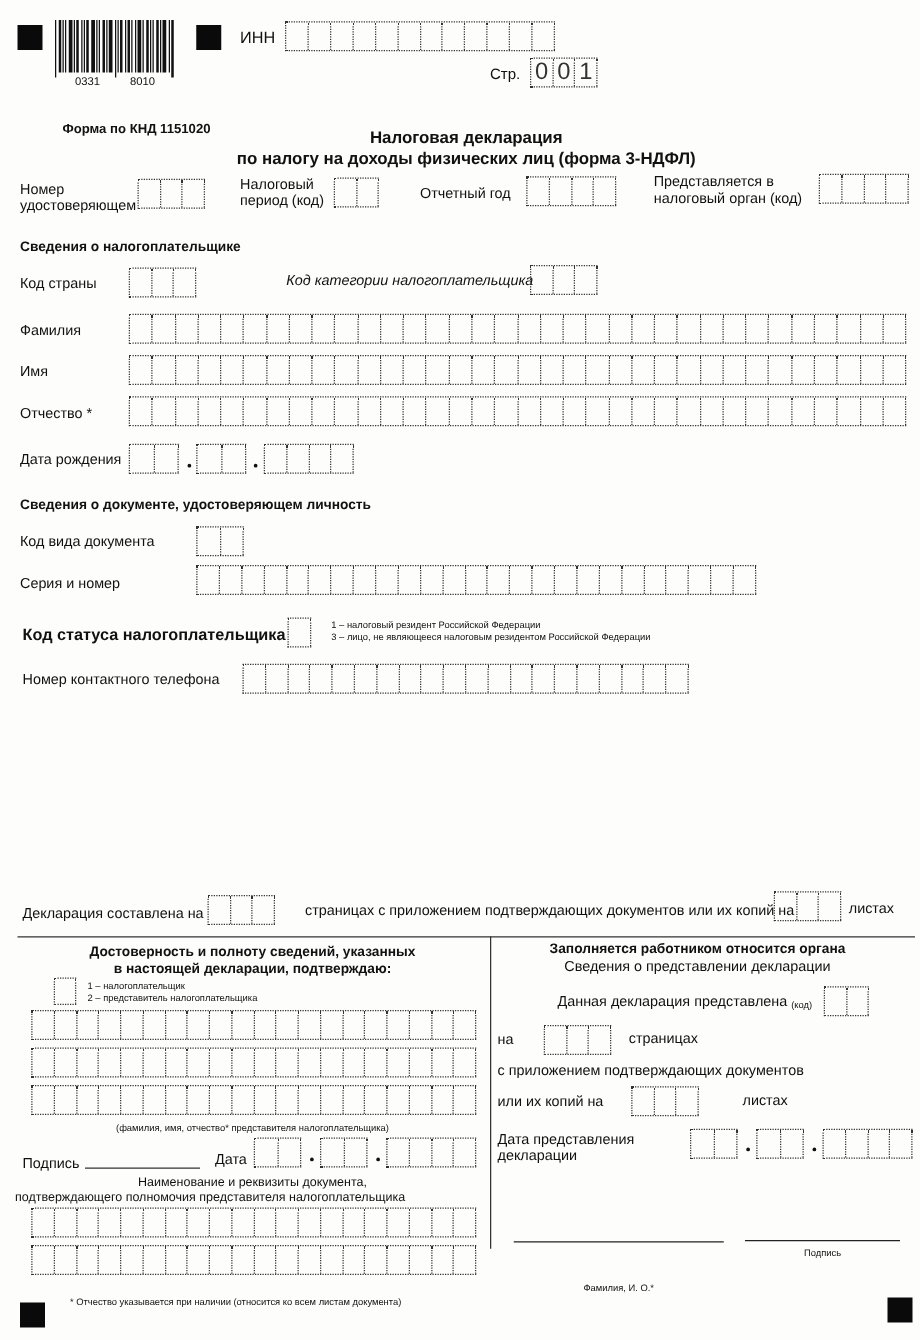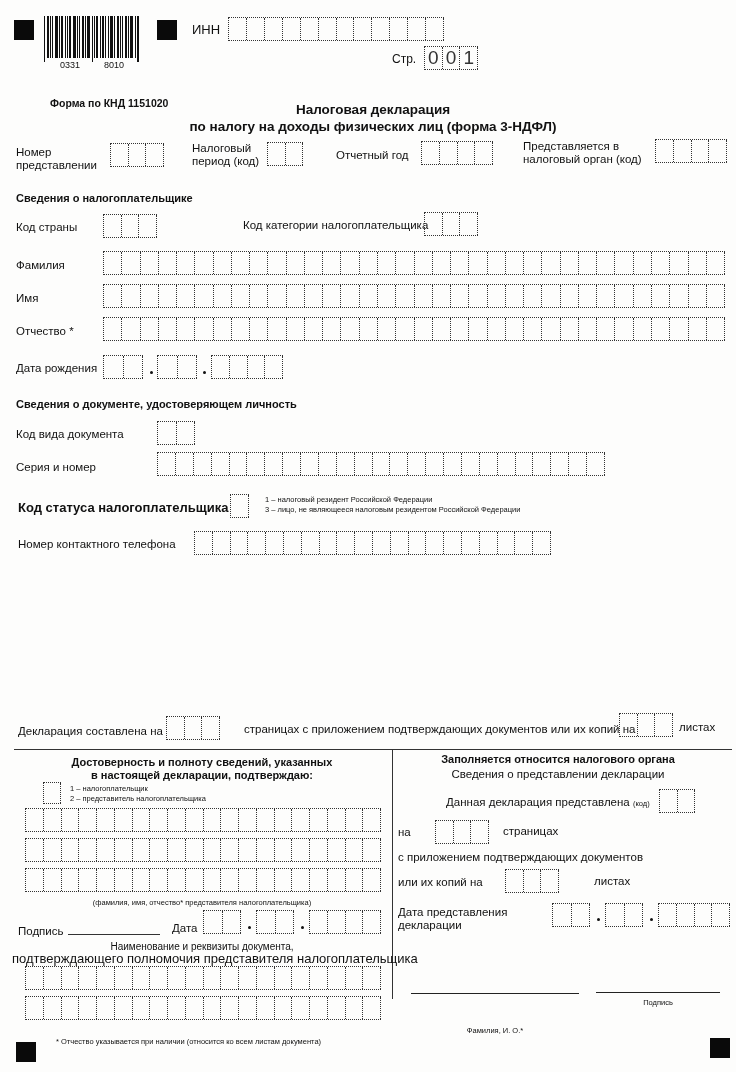--- a/index.html
+++ b/index.html
@@ -90,21 +90,21 @@
   <div class="cell" style="width:18px;">0</div>
   <div class="cell" style="width:18px;">1</div>
 </div>
 
 <div class="t tb" style="left:50px;top:97px;font-size:10.5px;">Форма по КНД 1151020</div>
 <div class="t tb" style="left:0;width:736px;text-align:center;top:103px;font-size:13.5px;padding-left:5px;">Налоговая декларация</div>
 <div class="t tb" style="left:0;width:736px;text-align:center;top:120px;font-size:13.5px;padding-left:5px;">по налогу на доходы физических лиц (форма 3-НДФЛ)</div>
 
 <div class="t" style="left:16px;top:146px;">
   <div>Номер</div>
-  <div>представлении</div>
+  <div>удостоверяющем</div>
 </div>
 <div class="field" style="left:110px;top:143px;width:54px;height:24px;">
     <div class="cell" style="flex: 1 1 0%;"></div>
     <div class="cell" style="flex: 1 1 0%;"></div>
     <div class="cell" style="flex: 1 1 0%;"></div>
   </div>
 
 <div class="t" style="left:192px;top:142px;">
   <div>Налоговый</div>
   <div>период (код)</div>
@@ -135,21 +135,21 @@
 
 <div class="t tb" style="left:16px;top:192px;font-size:11px;">Сведения о налогоплательщике</div>
 
 <div class="t" style="left:16px;top:221px;">Код страны</div>
 <div class="field" style="left:103px;top:214px;width:54px;height:24px;">
     <div class="cell" style="flex: 1 1 0%;"></div>
     <div class="cell" style="flex: 1 1 0%;"></div>
     <div class="cell" style="flex: 1 1 0%;"></div>
   </div>
 
-<div class="t" style="left:243px;top:219px;">Код категории налогоплательщика</div>
+<div class="t" style="left:229px;top:219px;font-style:italic;">Код категории налогоплательщика</div>
 <div class="field" style="left:424px;top:212px;width:54px;height:24px;">
     <div class="cell" style="flex: 1 1 0%;"></div>
     <div class="cell" style="flex: 1 1 0%;"></div>
     <div class="cell" style="flex: 1 1 0%;"></div>
   </div>
 
 <div class="t" style="left:16px;top:259px;">Фамилия</div>
 <div class="field" style="left:103px;top:251px;width:622px;height:24px;">
     <div class="cell" style="flex: 1 1 0%;"></div>
     <div class="cell" style="flex: 1 1 0%;"></div>
@@ -456,21 +456,21 @@
   </div>
 <div class="dot" style="left:301px;top:926px;"></div>
 <div class="field" style="left:309px;top:910px;width:72px;height:24px;">
     <div class="cell" style="flex: 1 1 0%;"></div>
     <div class="cell" style="flex: 1 1 0%;"></div>
     <div class="cell" style="flex: 1 1 0%;"></div>
     <div class="cell" style="flex: 1 1 0%;"></div>
   </div>
 
 <div class="t" style="left:12px;width:380px;text-align:center;top:940px;font-size:10px;">Наименование и реквизиты документа,</div>
-<div class="t" style="left:12px;width:380px;text-align:center;top:952px;font-size:13px;">подтверждающего полномочия представителя налогоплательщика</div>
+<div class="t" style="left:12px;width:380px;top:952px;font-size:10px;">подтверждающего полномочия представителя налогоплательщика</div>
 <div class="field" style="left:25px;top:966px;width:356px;height:24px;">
     <div class="cell" style="flex: 1 1 0%;"></div>
     <div class="cell" style="flex: 1 1 0%;"></div>
     <div class="cell" style="flex: 1 1 0%;"></div>
     <div class="cell" style="flex: 1 1 0%;"></div>
     <div class="cell" style="flex: 1 1 0%;"></div>
     <div class="cell" style="flex: 1 1 0%;"></div>
     <div class="cell" style="flex: 1 1 0%;"></div>
     <div class="cell" style="flex: 1 1 0%;"></div>
     <div class="cell" style="flex: 1 1 0%;"></div>
@@ -502,21 +502,21 @@
     <div class="cell" style="flex: 1 1 0%;"></div>
     <div class="cell" style="flex: 1 1 0%;"></div>
     <div class="cell" style="flex: 1 1 0%;"></div>
     <div class="cell" style="flex: 1 1 0%;"></div>
     <div class="cell" style="flex: 1 1 0%;"></div>
     <div class="cell" style="flex: 1 1 0%;"></div>
     <div class="cell" style="flex: 1 1 0%;"></div>
     <div class="cell" style="flex: 1 1 0%;"></div>
   </div>
 
-<div class="t tb" style="left:393px;width:330px;text-align:center;top:753px;font-size:11px;">Заполняется относится налогового органа</div>
+<div class="t tb" style="left:393px;width:330px;text-align:center;top:753px;font-size:11px;">Заполняется работником относится органа</div>
 <div class="t" style="left:393px;width:330px;text-align:center;top:768px;">Сведения о представлении декларации</div>
 <div class="t" style="left:446px;top:796px;">Данная декларация представлена</div>
 <div class="t xs" style="left:633px;top:799px;">(код)</div>
 <div class="field" style="left:659px;top:789px;width:36px;height:24px;">
     <div class="cell" style="flex: 1 1 0%;"></div>
     <div class="cell" style="flex: 1 1 0%;"></div>
   </div>
 
 <div class="t" style="left:398px;top:826px;">на</div>
 <div class="field" style="left:435px;top:820px;width:54px;height:24px;">

